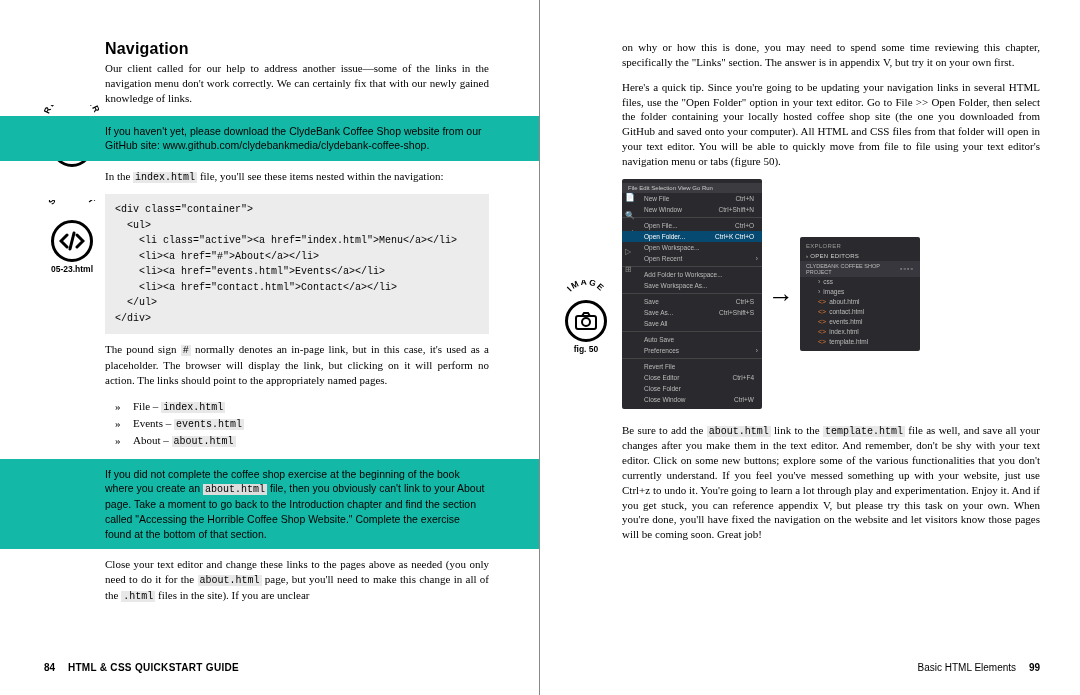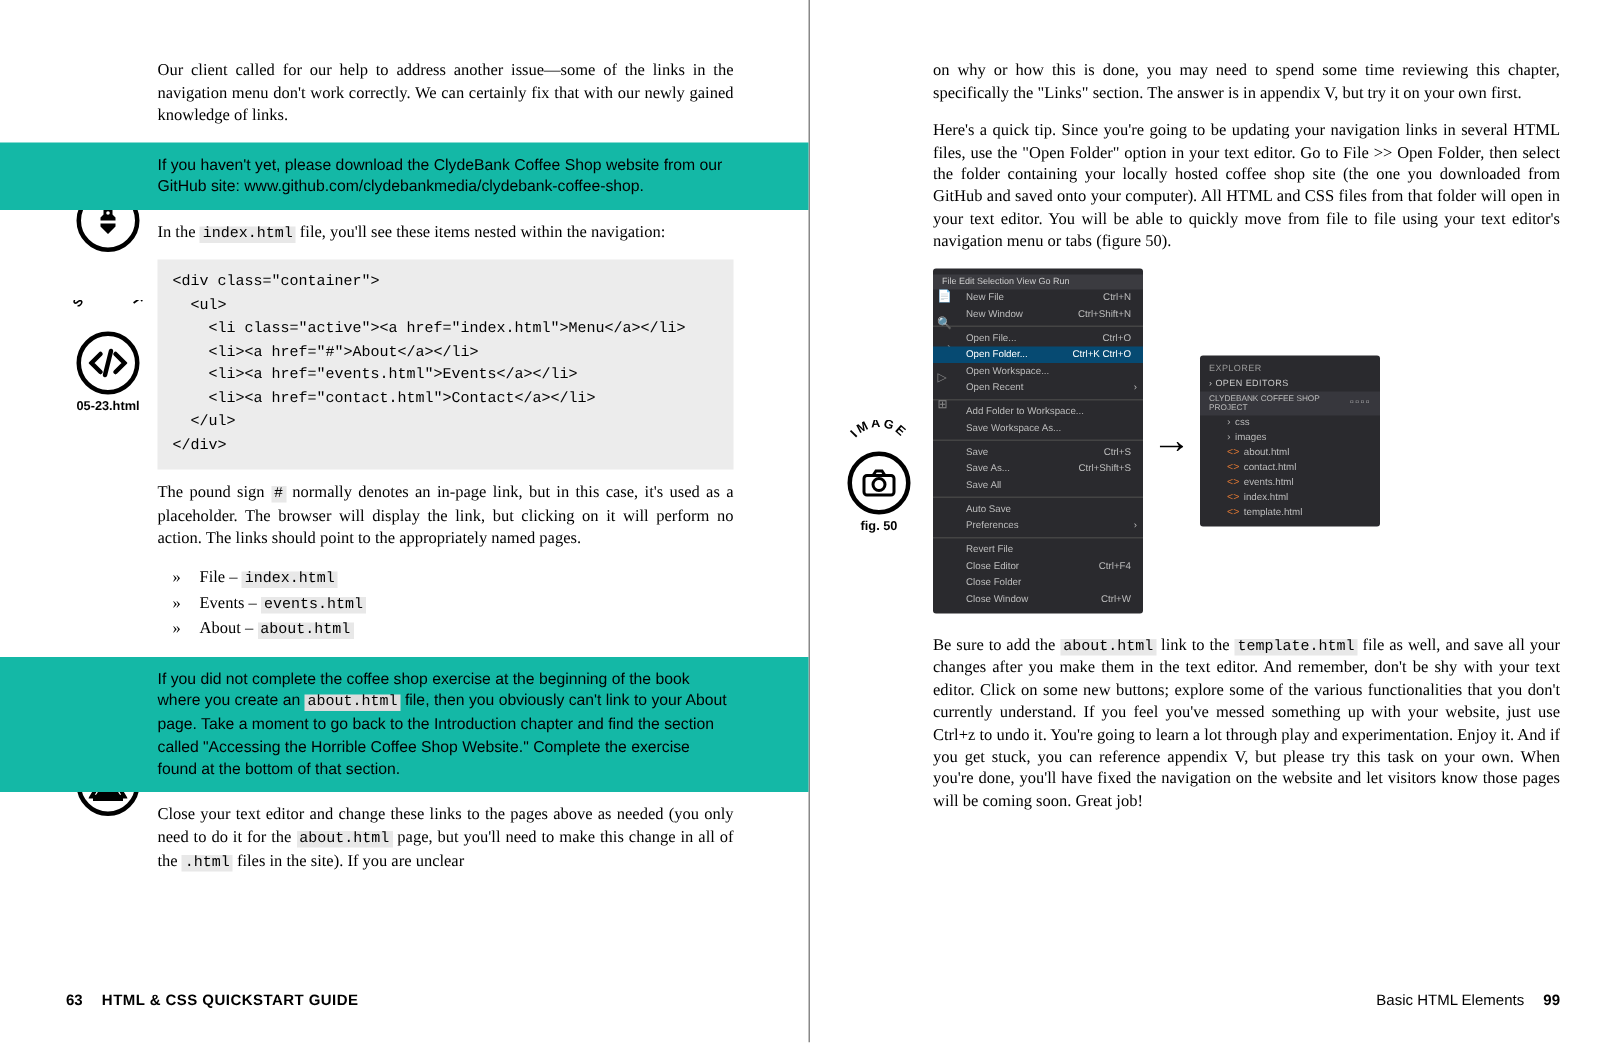--- a/index.html
+++ b/index.html
@@ -46,20 +46,21 @@
   .side-row .fi { color: #e37933; font-size: 7px; }
   .side-row.fold .fi { color: #aaa; }
   .curved { font-family: Arial, sans-serif; font-weight: 700; font-size: 8.5px; letter-spacing: 1.5px; }
 </style>
 </head>
 <body>
 
 <div class="spread">
 
   <div class="page left">
+    <h2 class="section">Navigation</h2>
     <p class="body">Our client called for our help to address another issue—some of the links in the navigation menu don't work correctly. We can certainly fix that with our newly gained knowledge of links.</p>
 
     <div class="badge" style="top:105px">
       <svg width="56" height="18" viewBox="0 0 56 18">
           <path id="arc1" d="M4,16 A24,24 0 0,1 52,16" fill="none"></path>
           <text class="curved"><textPath href="#arc1" startOffset="50%" text-anchor="middle">REMEMBER</textPath></text>
         </svg>
       <div class="badge-circle">
         <svg width="24" height="24" viewBox="0 0 24 24">
             <path d="M9 3v5l-2 2v2h10v-2l-2-2V3z M7 14h10v2l-5 5-5-5z" fill="#000"></path>
@@ -111,21 +112,21 @@
             <path d="M13 6 L21 19 H5 Z" fill="#000"></path>
             <rect x="3" y="20" width="20" height="3" fill="#000"></rect>
           </svg>
       </div>
     </div>
     <div class="callout"><span>If you did not complete the coffee shop exercise at the beginning of the book where you create an </span><span class="inline-code" style="font-family:'Courier New',monospace;background:#ddd">about.html</span><span> file, then you obviously can't link to your About page. Take a moment to go back to the Introduction chapter and find the section called "Accessing the Horrible Coffee Shop Website." Complete the exercise found at the bottom of that section.</span></div>
 
     <p class="body last"><span>Close your text editor and change these links to the pages above as needed (you only need to do it for the </span><span class="inline-code">about.html</span><span> page, but you'll need to make this change in all of the </span><span class="inline-code">.html</span><span> files in the site). If you are unclear</span></p>
 
     <div class="footer left">
-      <span class="num">63</span>
+      <span class="num">84</span>
       <span class="title">HTML &amp; CSS QUICKSTART GUIDE</span>
     </div>
   </div>
 
   <div class="page right">
     <p class="body">on why or how this is done, you may need to spend some time reviewing this chapter, specifically the "Links" section. The answer is in appendix V, but try it on your own first.</p>
     <p class="body">Here's a quick tip. Since you're going to be updating your navigation links in several HTML files, use the "Open Folder" option in your text editor. Go to File &gt;&gt; Open Folder, then select the folder containing your locally hosted coffee shop site (the one you downloaded from GitHub and saved onto your computer). All HTML and CSS files from that folder will open in your text editor. You will be able to quickly move from file to file using your text editor's navigation menu or tabs (figure 50).</p>
 
     <div class="badge" style="top:280px">
       <svg width="56" height="18" viewBox="0 0 56 18">

